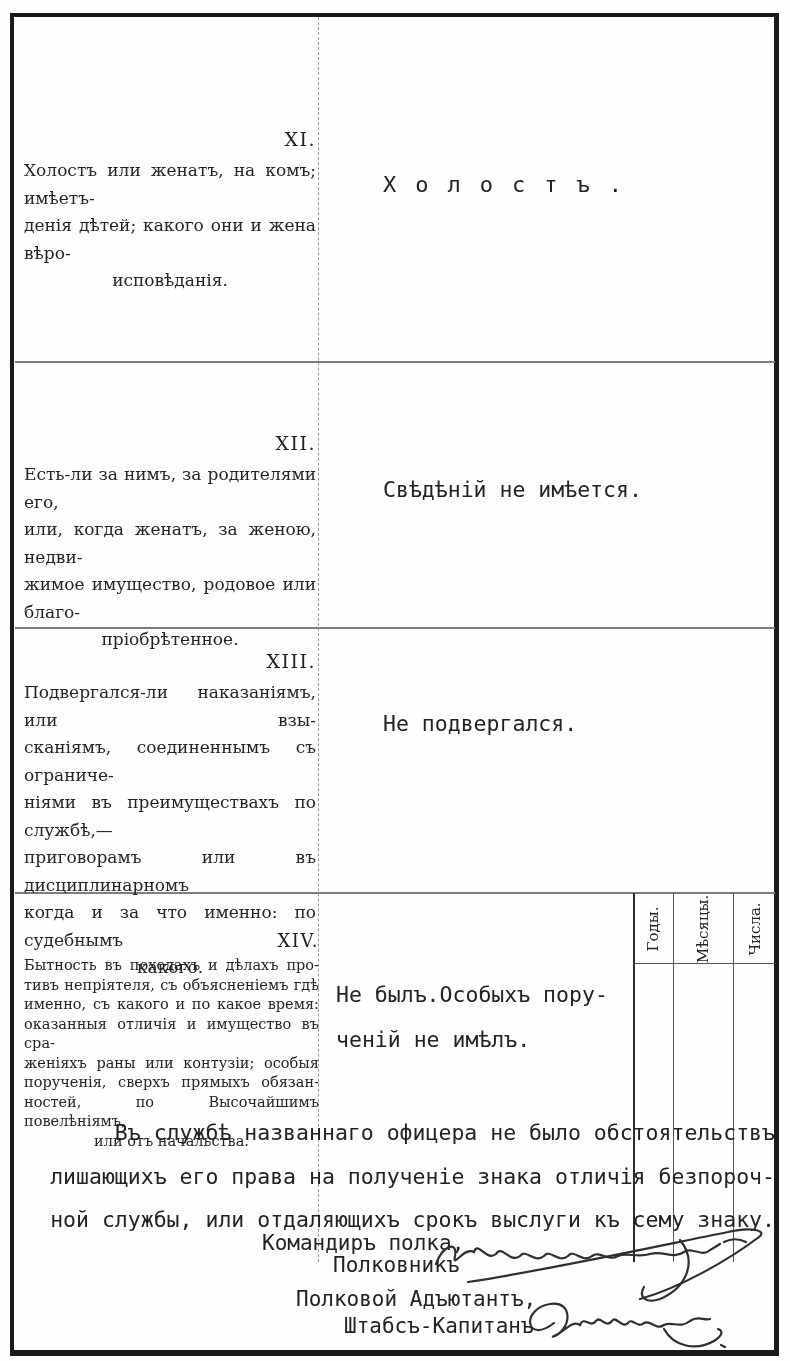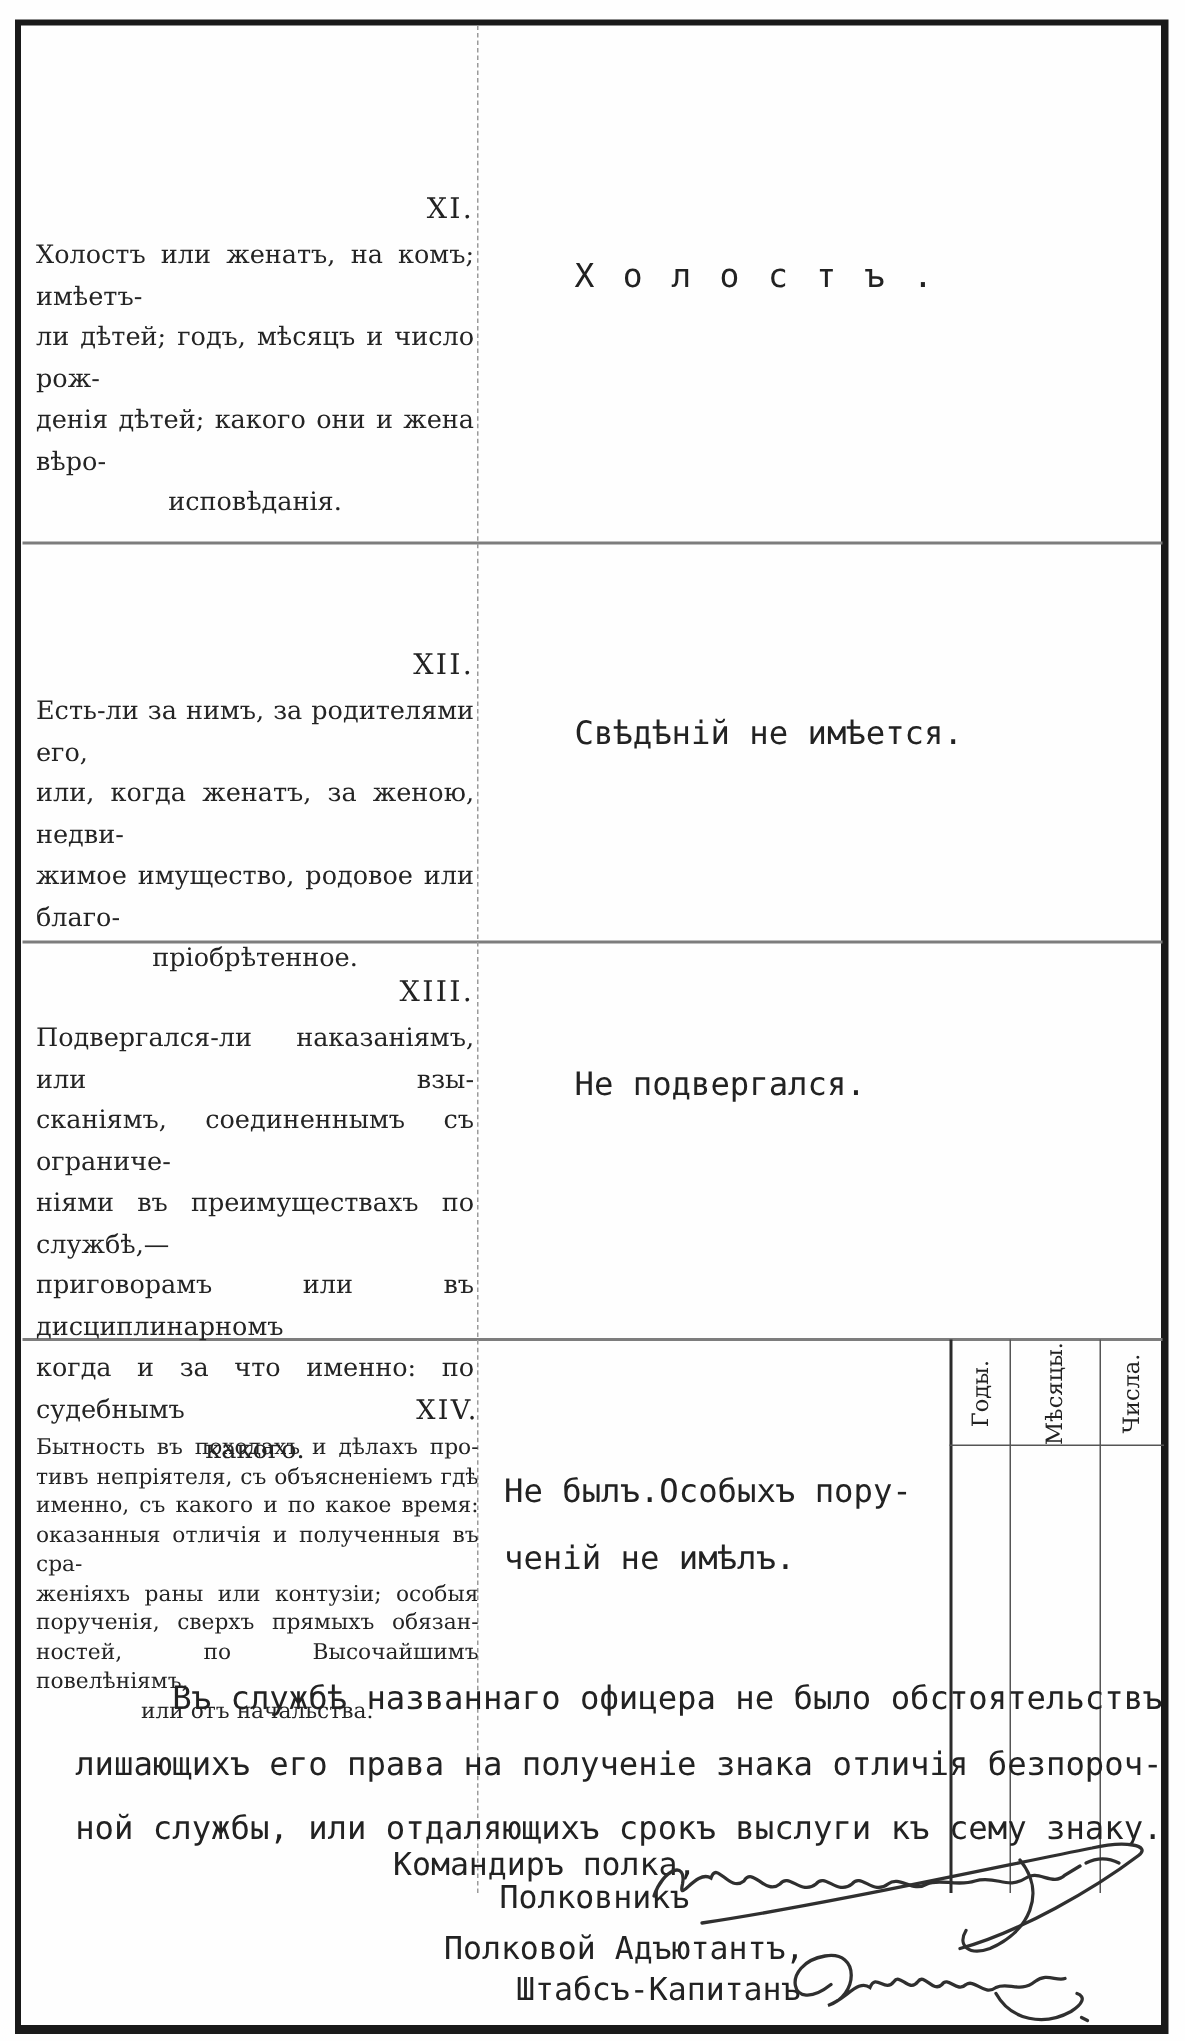--- a/index.html
+++ b/index.html
@@ -61,21 +61,20 @@
   <div class="thcell" style="left:674px; top:894px; width:59px; height:69px;">
     <span>Мѣсяцы.</span>
   </div>
   <div class="thcell" style="left:734px; top:894px; width:42px; height:69px;">
     <span>Числа.</span>
   </div>
 
   <div class="qblock" style="left:24px; top:128px;">
     <div class="qnum">XI.</div>
     <div class="qline">Холостъ или женатъ, на комъ; имѣетъ-</div>
-    <div class="qline">ли дѣтей; годъ, мѣсяцъ и число рож-</div>
     <div class="qline">денія дѣтей; какого они и жена вѣро-</div>
     <div class="qline center">исповѣданія.</div>
   </div>
 
   <div class="tw ans-spaced" style="left:383px; top:172px;">Холостъ.</div>
 
   <div class="qblock" style="left:24px; top:432px;">
     <div class="qnum">XII.</div>
     <div class="qline">Есть-ли за нимъ, за родителями его,</div>
     <div class="qline">или, когда женатъ, за женою, недви-</div>
@@ -95,21 +94,21 @@
     <div class="qline center">какого.</div>
   </div>
 
   <div class="tw ans" style="left:383px; top:711px;">Не подвергался.</div>
 
   <div class="qblock small" style="left:24px; top:930px; width:295px;">
     <div class="qnum">XIV.</div>
     <div class="qline">Бытность въ походахъ и дѣлахъ про-</div>
     <div class="qline">тивъ непріятеля, съ объясненіемъ гдѣ</div>
     <div class="qline">именно, съ какого и по какое время:</div>
-    <div class="qline">оказанныя отличія и полученныя въ сра-</div>
+    <div class="qline">оказанныя отличія и имущество въ сра-</div>
     <div class="qline">женіяхъ раны или контузіи; особыя</div>
     <div class="qline">порученія, сверхъ прямыхъ обязан-</div>
     <div class="qline">ностей, по Высочайшимъ повелѣніямъ,</div>
     <div class="qline center">или отъ начальства.</div>
   </div>
 
   <div class="tw ans" style="left:336px; top:972px; line-height:45px; white-space:normal;">
     <div class="cline">Не былъ.Особыхъ пору-</div>
     <div class="cline">ченій не имѣлъ.</div>
   </div>

